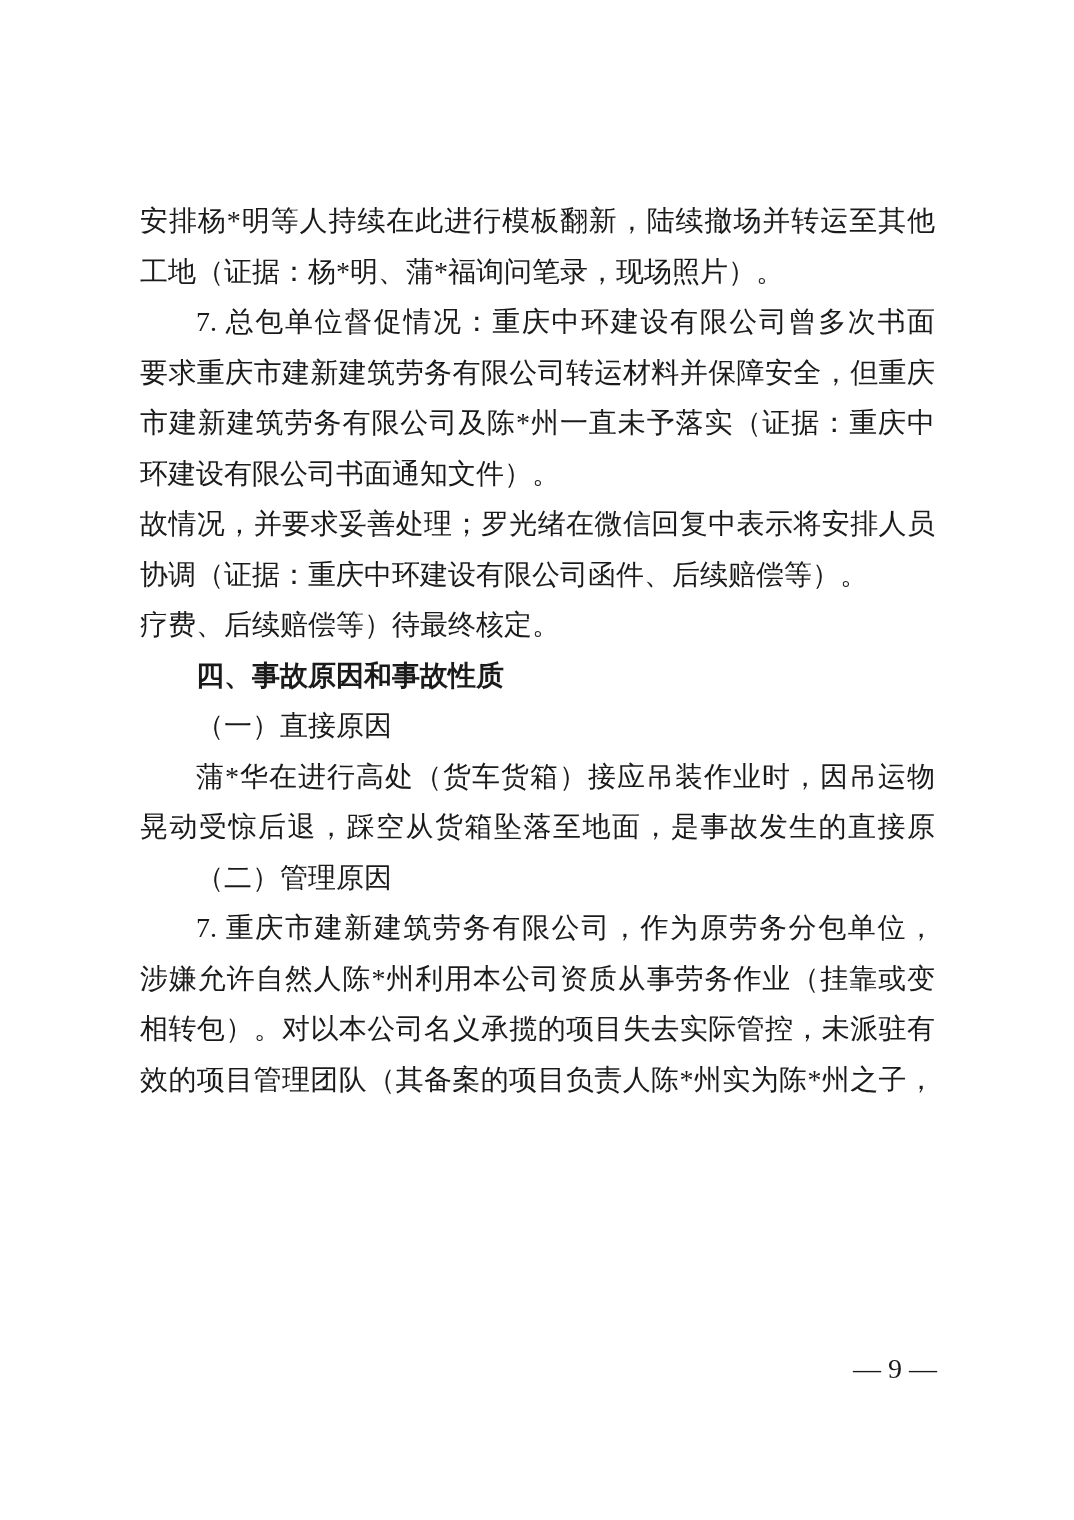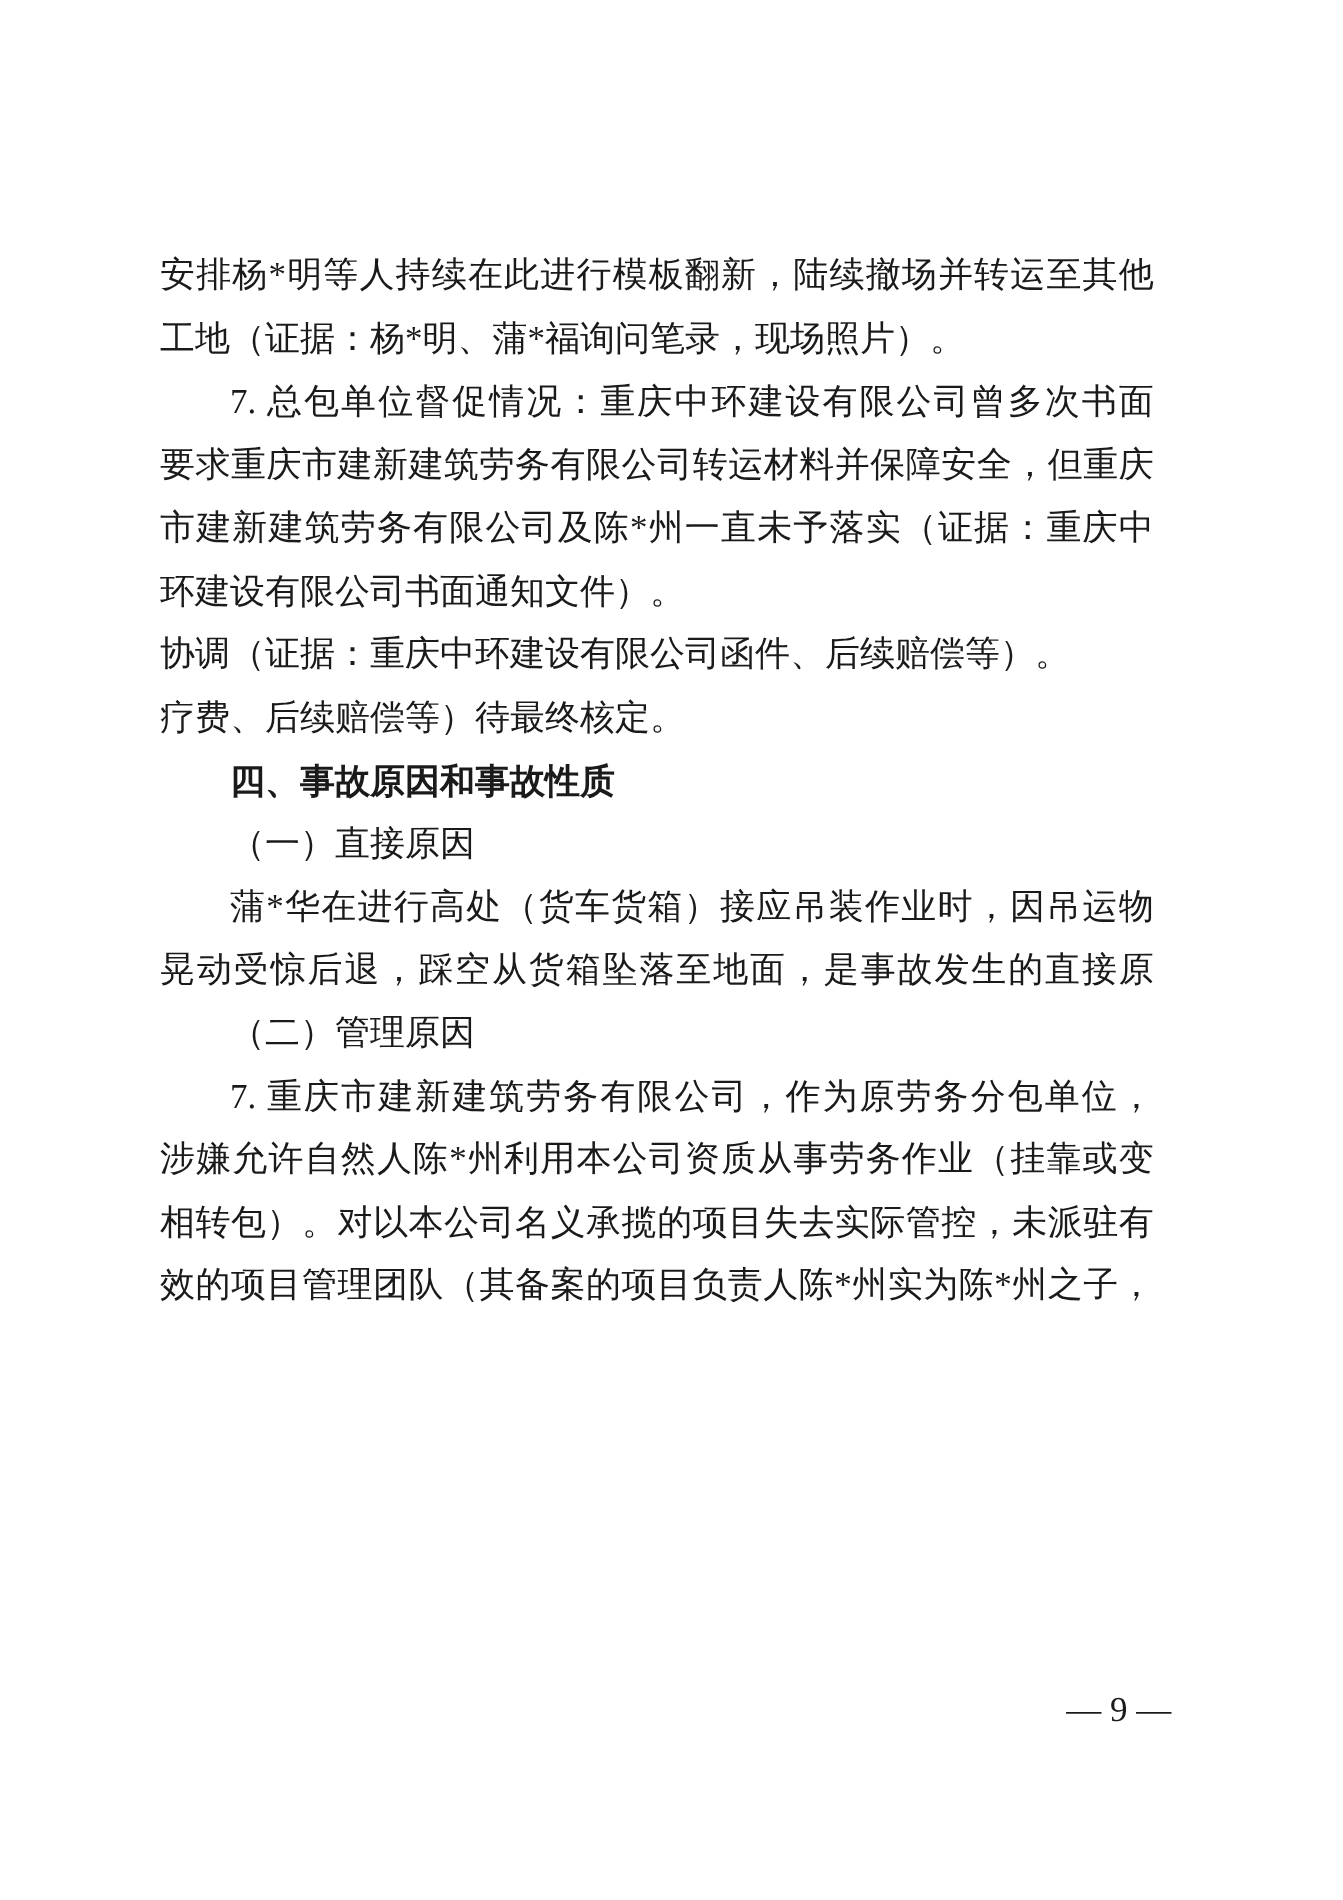--- a/index.html
+++ b/index.html
@@ -7,21 +7,21 @@
     position: relative;
     width: 1074px;
     height: 1520px;
     background: #ffffff;
     overflow: hidden;
     font-family: "Liberation Serif", "DejaVu Serif", serif;
     color: #1a1a1a;
   }
   .doc {
     position: absolute;
-    left: 128px;
+    left: 140px;
     top: 196px;
     width: 795px;
   }
   .para { margin: 0; padding: 0; }
   .line {
     font-size: 28px;
     height: 50.5px;
     line-height: 50.5px;
     text-align: justify;
     white-space: normal;
@@ -62,20 +62,21 @@
     </div>
 
     <div class="para">
       <div class="line fill indent">7. 总包单位督促情况：重庆中环建设有限公司曾多次书面</div>
       <div class="line fill">要求重庆市建新建筑劳务有限公司转运材料并保障安全，但重庆</div>
       <div class="line fill">市建新建筑劳务有限公司及陈*州一直未予落实（证据：重庆中</div>
       <div class="line end">环建设有限公司书面通知文件）。</div>
     </div>
 
     <div class="para">
+      <div class="line fill">故情况，并要求妥善处理；罗光绪在微信回复中表示将安排人员</div>
       <div class="line end">协调（证据：重庆中环建设有限公司函件、后续赔偿等）。</div>
     </div>
 
 
     <div class="para">
       <div class="line end">疗费、后续赔偿等）待最终核定。</div>
     </div>
 
     <div class="para">
       <div class="line end indent hei">四、事故原因和事故性质</div>

